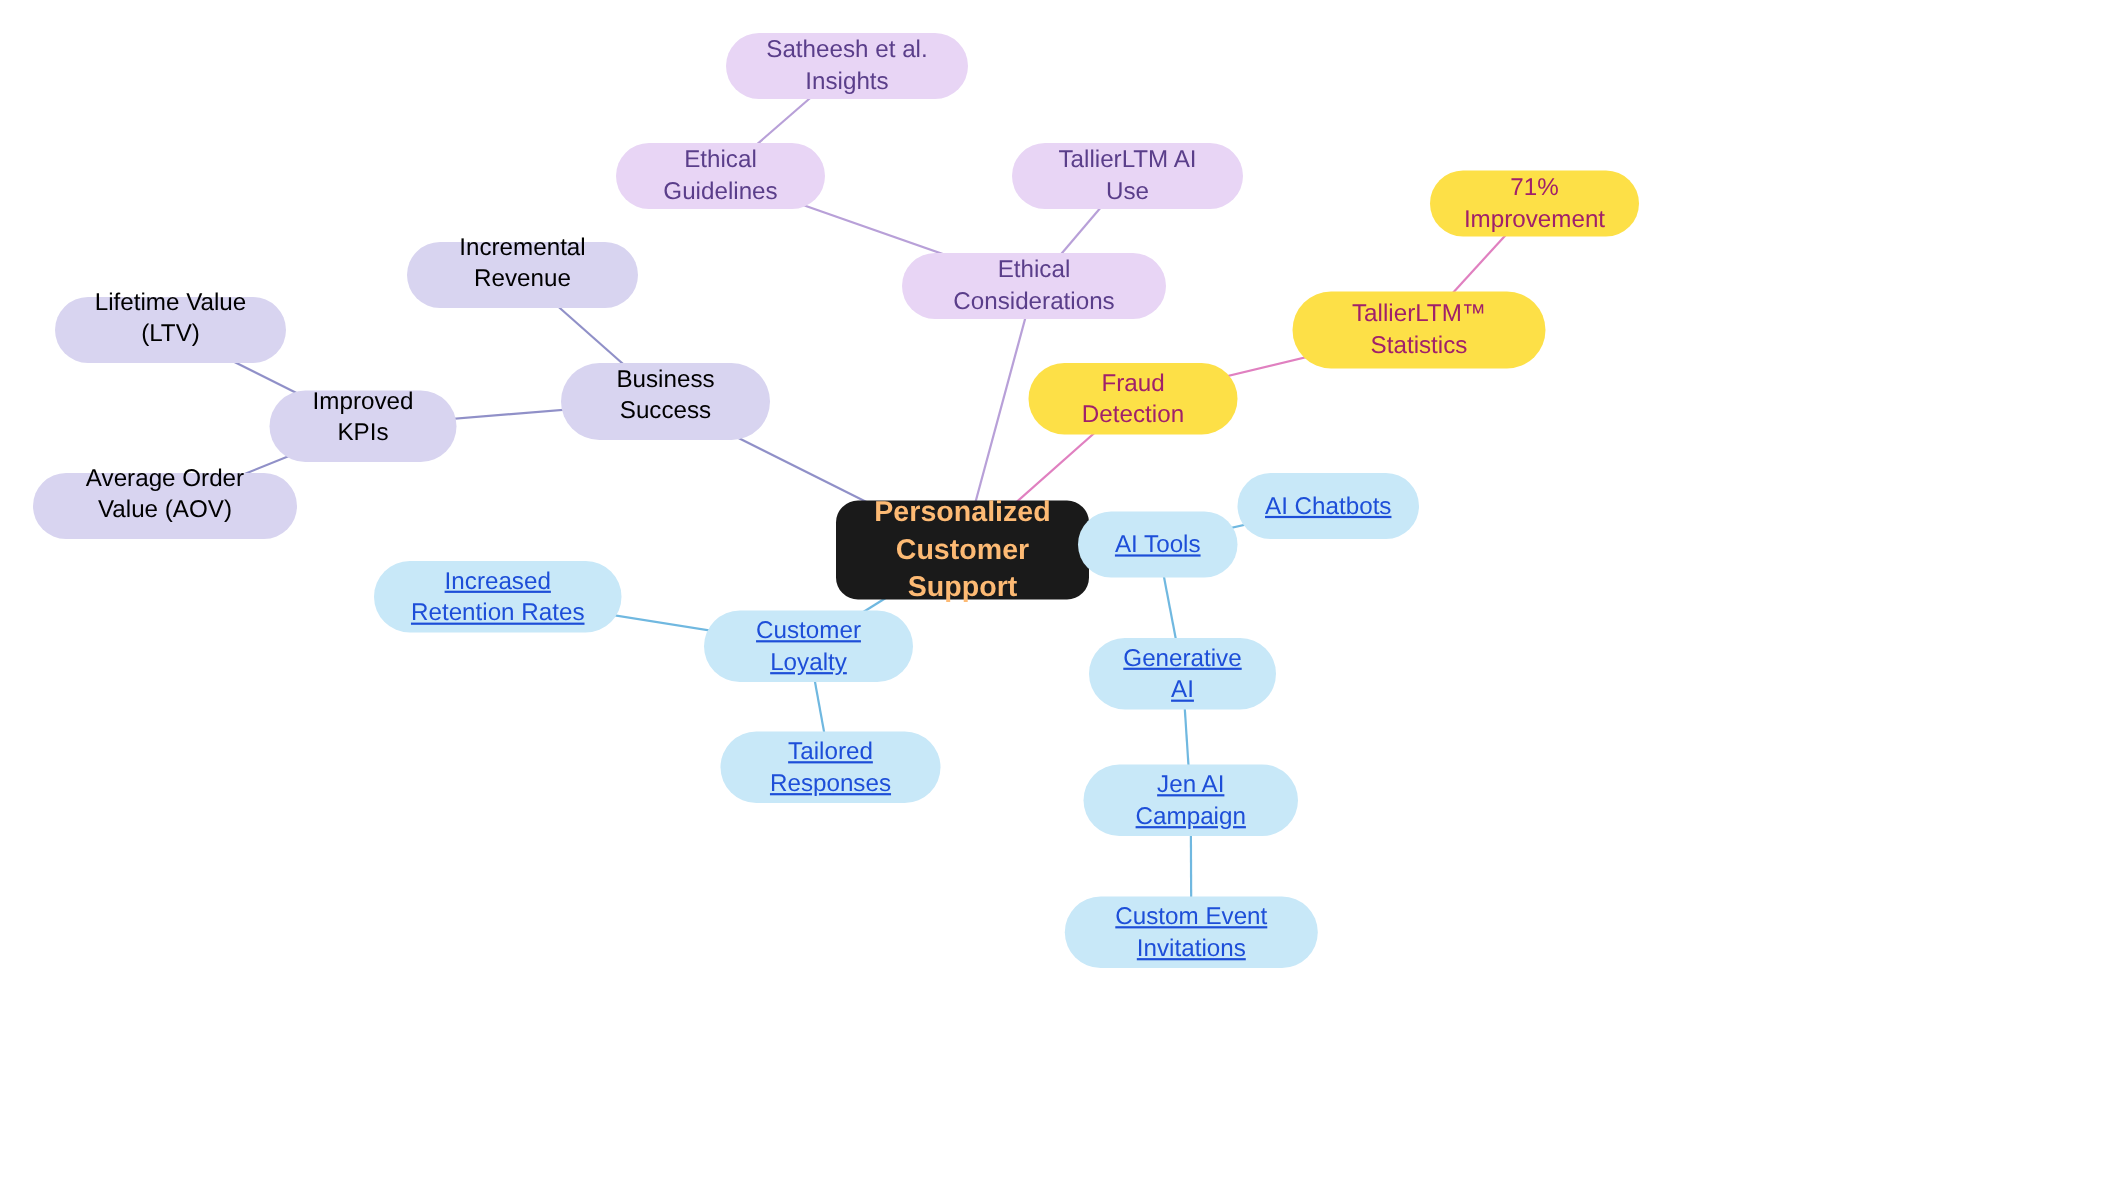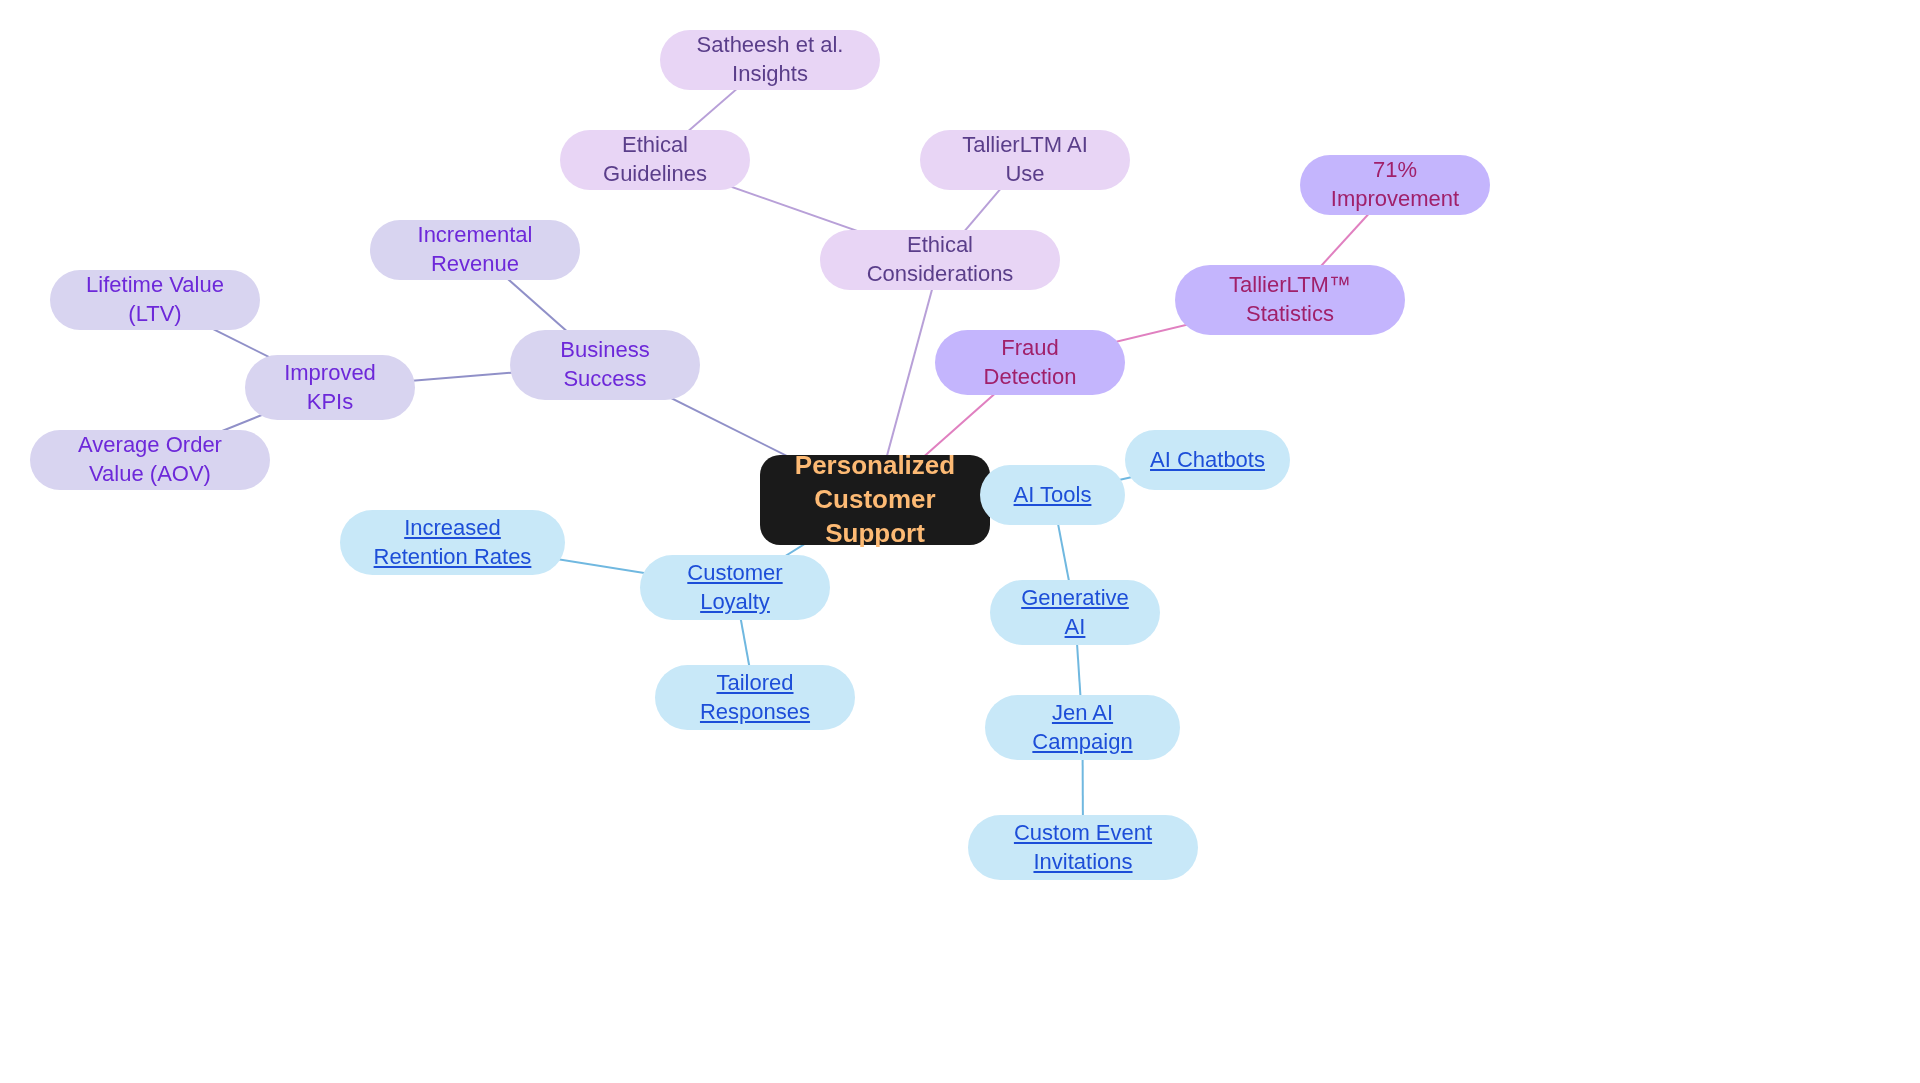--- a/index.html
+++ b/index.html
@@ -40,25 +40,26 @@
       border-radius: 20px;
       width: 220px;
     }
     .node-purple {
       background: #e8d5f5;
       color: #5a3e8a;
       border: none;
     }
     .node-lavender {
       background: #d8d4f0;
-      color: #6d28d9;
+      color: #000000;
       border: none;
+      align-items: flex-end;
     }
     .node-pink {
-      background: #c4b5fd;
+      background: #fde047;
       color: #a0206a;
       border: none;
     }
     .node-blue {
       background: #c8e8f8;
       color: #1d4ed8;
       border: none;
       text-decoration: underline;
     }
   </style>

